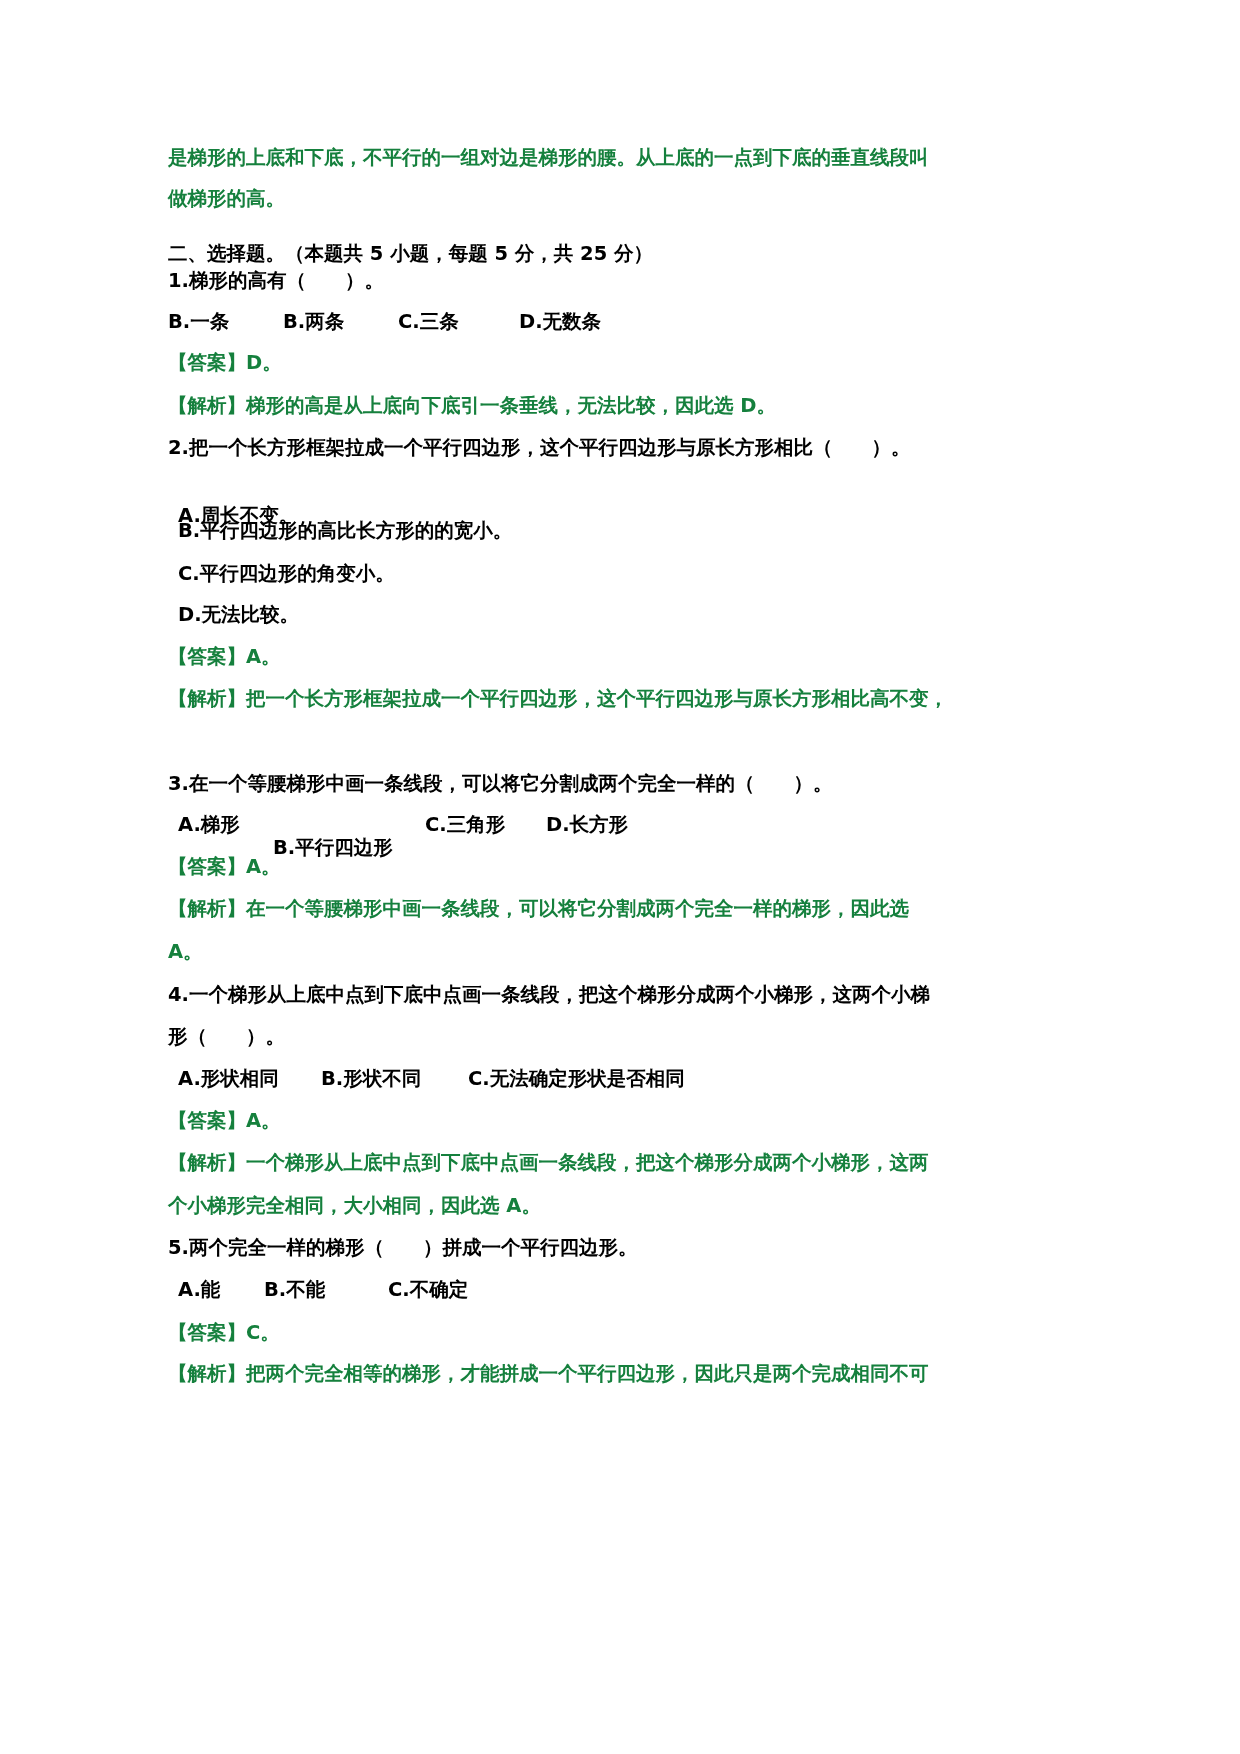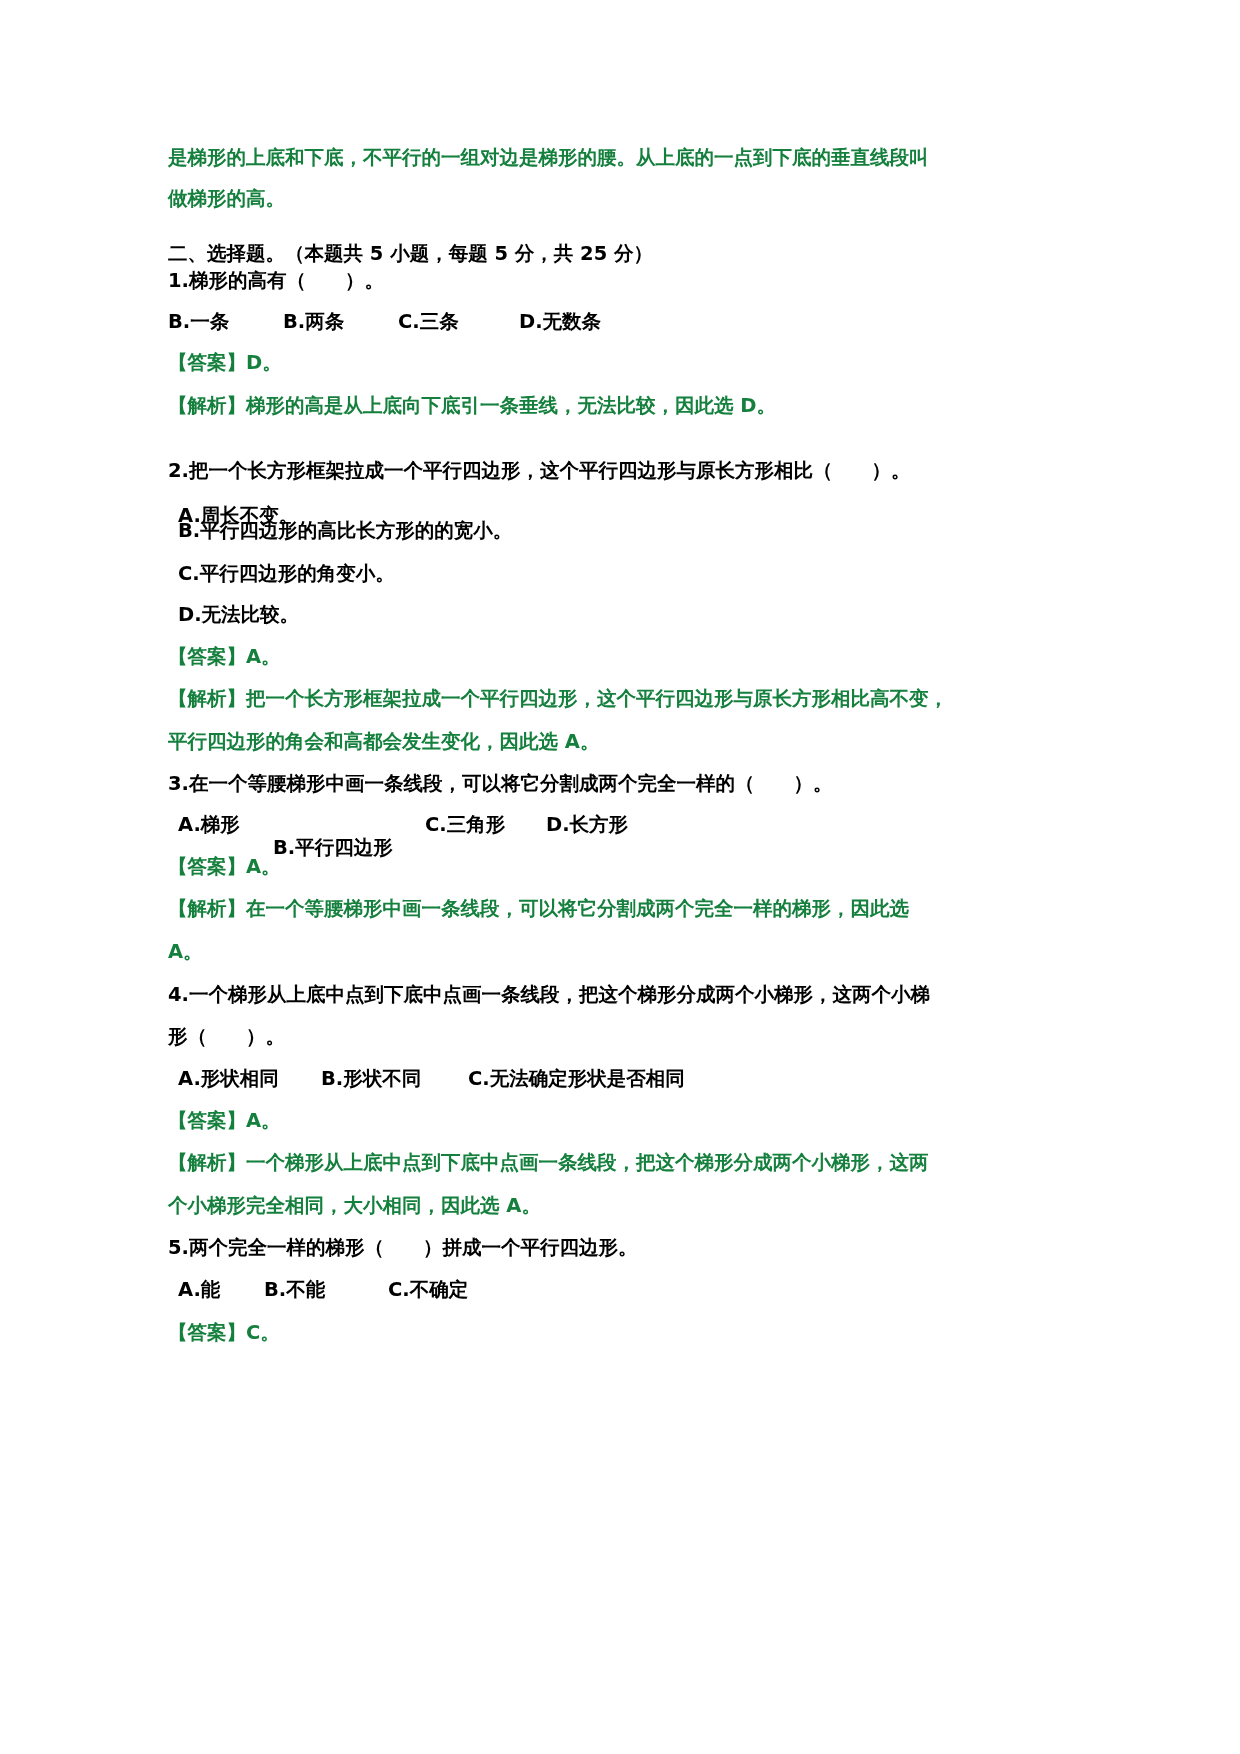--- a/index.html
+++ b/index.html
@@ -42,28 +42,27 @@
   <div class="line black" style="top:268px;">1.梯形的高有（　　）。</div>
   <div class="line black opts" style="top:309px;">
     <span class="opt" style="width:115px;">B.一条</span>
     <span class="opt" style="width:115px;">B.两条</span>
     <span class="opt" style="width:121px;">C.三条</span>
     <span class="opt">D.无数条</span>
   </div>
   <div class="line red" style="top:350px;">【答案】D。</div>
   <div class="line red" style="top:393px;">【解析】梯形的高是从上底向下底引一条垂线，无法比较，因此选 D。</div>
 
-  <div class="line black" style="top:435px;margin-top:23px;">2.把一个长方形框架拉成一个平行四边形，这个平行四边形与原长方形相比（　　）。</div>
+  <div class="line black" style="top:435px;">2.把一个长方形框架拉成一个平行四边形，这个平行四边形与原长方形相比（　　）。</div>
   <div class="line black indent" style="top:503px;">A.周长不变。</div>
   <div class="line black indent" style="top:518px;">B.平行四边形的高比长方形的的宽小。</div>
   <div class="line black indent" style="top:561px;">C.平行四边形的角变小。</div>
   <div class="line black indent" style="top:602px;">D.无法比较。</div>
   <div class="line red" style="top:644px;">【答案】A。</div>
   <div class="line red" style="top:686px;">【解析】把一个长方形框架拉成一个平行四边形，这个平行四边形与原长方形相比高不变，</div>
-  <div class="line red" style="top:729px;">平行四边形的角会和高都会发生变化，因此选 A。</div>
 
   <div class="line black" style="top:771px;">3.在一个等腰梯形中画一条线段，可以将它分割成两个完全一样的（　　）。</div>
   <div class="line black opts indent" style="top:812px;">
     <span class="opt" style="width:95px;">A.梯形</span>
     <span class="opt" style="width:152px;margin-top:23px;">B.平行四边形</span>
     <span class="opt" style="width:121px;">C.三角形</span>
     <span class="opt">D.长方形</span>
   </div>
   <div class="line red" style="top:854px;">【答案】A。</div>
   <div class="line red" style="top:896px;">【解析】在一个等腰梯形中画一条线段，可以将它分割成两个完全一样的梯形，因此选</div>
@@ -80,14 +79,15 @@
   <div class="line red" style="top:1150px;">【解析】一个梯形从上底中点到下底中点画一条线段，把这个梯形分成两个小梯形，这两</div>
   <div class="line red" style="top:1193px;">个小梯形完全相同，大小相同，因此选 A。</div>
 
   <div class="line black" style="top:1235px;">5.两个完全一样的梯形（　　）拼成一个平行四边形。</div>
   <div class="line black opts indent" style="top:1277px;">
     <span class="opt" style="width:86px;">A.能</span>
     <span class="opt" style="width:124px;">B.不能</span>
     <span class="opt">C.不确定</span>
   </div>
   <div class="line red" style="top:1320px;">【答案】C。</div>
+  <div class="line red" style="top:1361px;">【解析】把两个完全相等的梯形，才能拼成一个平行四边形，因此只是两个完成相同不可</div>
 
 </div>
 
 </body></html>

